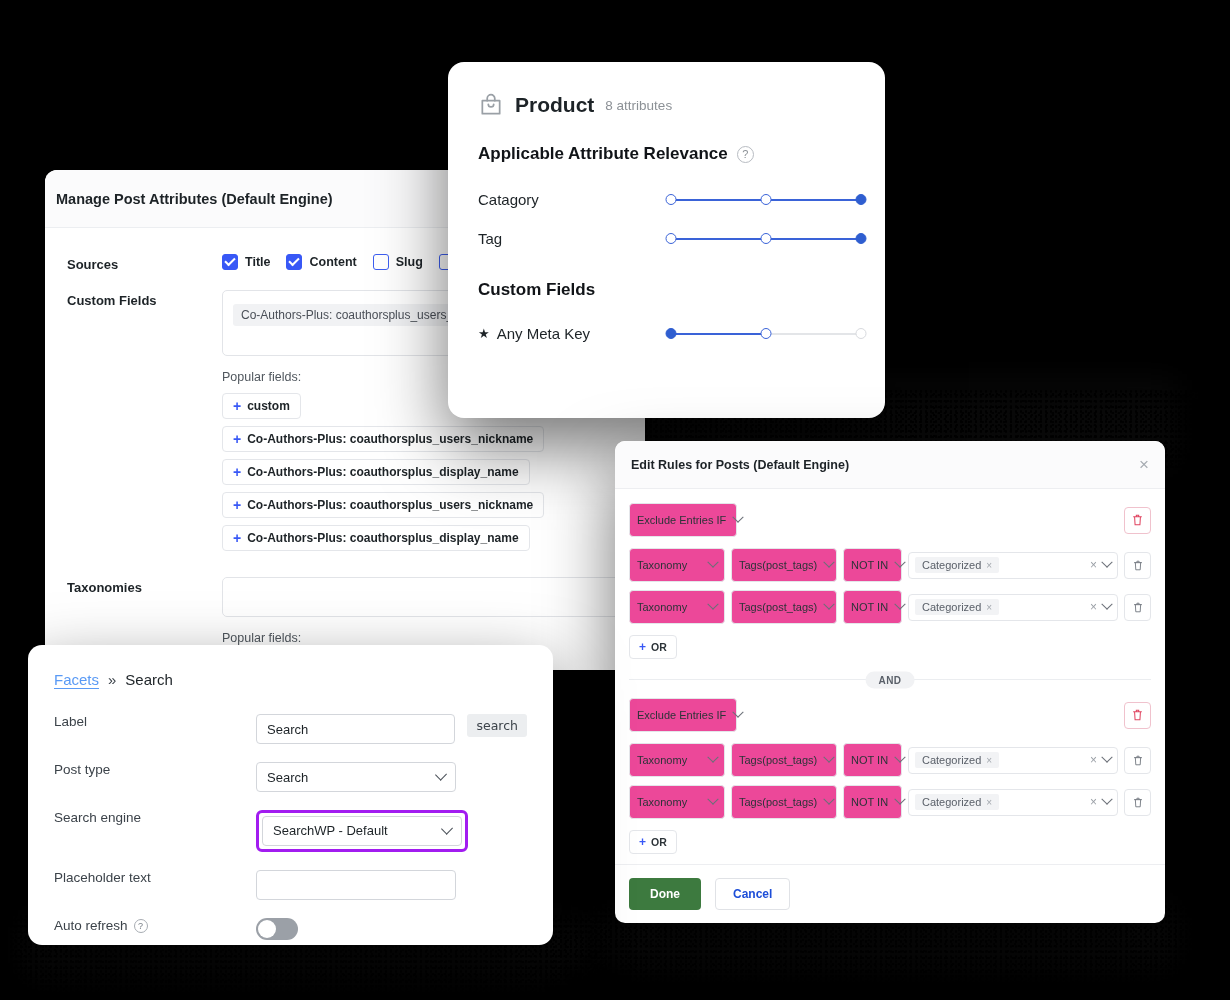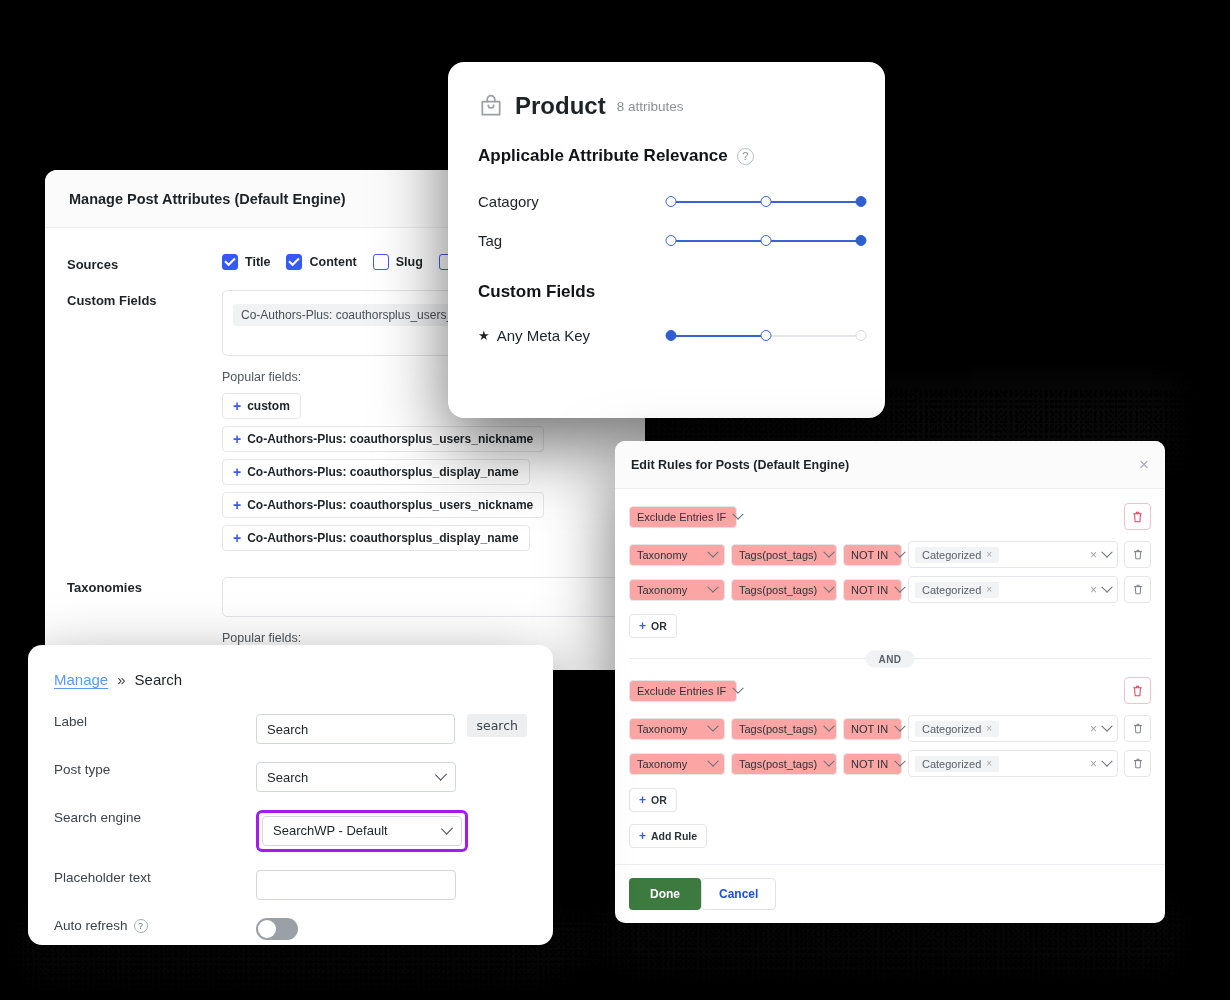--- a/index.html
+++ b/index.html
@@ -42,21 +42,21 @@
   #panel-attributes {
     left: 45px; top: 170px; width: 600px; height: 500px;
     border-radius: 12px;
     box-shadow: 0 24px 60px rgba(0,0,0,.55);
   }
   #panel-attributes .pa-header {
     height: 58px;
     background: #fbfbfc;
     border-bottom: 1px solid #eceef1;
     display: flex; align-items: center;
-    padding: 0 24px;
+    padding: 0 11px;
   }
   #panel-attributes .pa-title {
     font-size: 14.5px; font-weight: bold; color: #1d2327;
   }
   #panel-attributes .pa-body { padding: 26px 22px 0 22px; }
   .pa-row { display: flex; margin-bottom: 18px; }
   .pa-label {
     width: 155px; flex: 0 0 155px;
     font-size: 13px; font-weight: bold; color: #1d2327;
     padding-top: 3px;
@@ -108,21 +108,21 @@
 
   
   #panel-product {
     left: 448px; top: 62px; width: 437px; height: 356px;
     border-radius: 16px;
     box-shadow: 0 28px 70px rgba(0,0,0,.55);
     padding: 30px 30px 0 30px;
   }
   .prod-head { display: flex; align-items: center; gap: 11px; margin-bottom: 26px; }
   .bag-icon { width: 26px; height: 26px; flex: 0 0 26px; }
-  .prod-name { font-size: 24px; font-weight: bold; color: #1d2327; }
+  .prod-name { font-size: 21px; font-weight: bold; color: #1d2327; }
   .prod-count { font-size: 13.5px; color: #8c9196; }
   .sec-title {
     font-size: 17px; font-weight: bold; color: #111418;
     display: flex; align-items: center; gap: 9px; margin-bottom: 16px;
   }
   .q-mark {
     width: 17px; height: 17px; border-radius: 50%;
     border: 1.3px solid #b8bcc2; color: #8c9196;
     font-size: 11px; display: flex; align-items: center; justify-content: center;
     font-weight: normal;
@@ -166,22 +166,22 @@
     padding: 0 16px; flex: 0 0 48px;
   }
   .er-title { font-size: 12.5px; font-weight: bold; color: #1d2327; }
   .er-close { font-size: 17px; color: #a7acb2; line-height: 1; cursor: pointer; }
   .er-body { flex: 1; overflow: hidden; padding: 14px 14px 0 14px; }
 
   .rule-group { padding-bottom: 4px; }
   .top-row { display: flex; align-items: center; justify-content: space-between; margin-bottom: 11px; }
 
   .sel {
-    border: 1px solid #e4e6ea; border-radius: 4px; background: #fca5a5;
-    height: 22px; display: inline-flex; align-items: center;
+    border: 1px solid #e4e6ea; border-radius: 4px; background: #ec4899;
+    height: 34px; display: inline-flex; align-items: center;
     justify-content: space-between; gap: 8px;
     padding: 0 7px; font-size: 11px; color: #2c3338; white-space: nowrap;
   }
   .caret {
     width: 8px; height: 8px; flex: 0 0 8px;
     border-right: 1.4px solid #6b7078; border-bottom: 1.4px solid #6b7078;
     transform: rotate(45deg) translate(-2px,-2px);
   }
   .trash-btn {
     width: 27px; height: 27px; border-radius: 4px;
@@ -216,21 +216,21 @@
     position: relative; height: 1px; background: #ebedf0;
     margin: 16px 0 18px 0;
   }
   .and-pill {
     position: absolute; left: 50%; top: 50%; transform: translate(-50%,-50%);
     background: #f1f2f4; border-radius: 10px; padding: 3px 13px;
     font-size: 10px; font-weight: bold; color: #5a6069; letter-spacing: .4px;
   }
   .er-footer {
     border-top: 1px solid #edeef1; padding: 13px 14px;
-    display: flex; gap: 0; flex: 0 0 auto;
+    display: flex; gap: 14px; flex: 0 0 auto;
   }
   .btn-done {
     background: #3d7a3f; color: #fff; border: none; border-radius: 4px;
     padding: 8px 21px; font-size: 12px; font-weight: bold;
     font-family: "Liberation Sans", sans-serif;
   }
   .btn-cancel {
     background: #fff; color: #1d4ed8; border: 1px solid #e0e2e6; border-radius: 4px;
     padding: 8px 17px; font-size: 12px; font-weight: bold;
     font-family: "Liberation Sans", sans-serif;
@@ -620,21 +620,21 @@
     </div>
 
     <div class="er-footer">
       <button class="btn-done">Done</button>
       <button class="btn-cancel">Cancel</button>
     </div>
   </div>
 
   <div class="panel" id="panel-facets">
     <div class="crumb">
-      <span class="crumb-link">Manage</span>
+      <span class="crumb-link">Facets</span>
       <span class="crumb-sep">»</span>
       <span class="crumb-cur">Search</span>
     </div>
 
     <div class="f-row">
       <div class="f-label">Label</div>
       <input class="f-input" value="Search" style="">
       <span class="f-code">search</span>
     </div>
 

